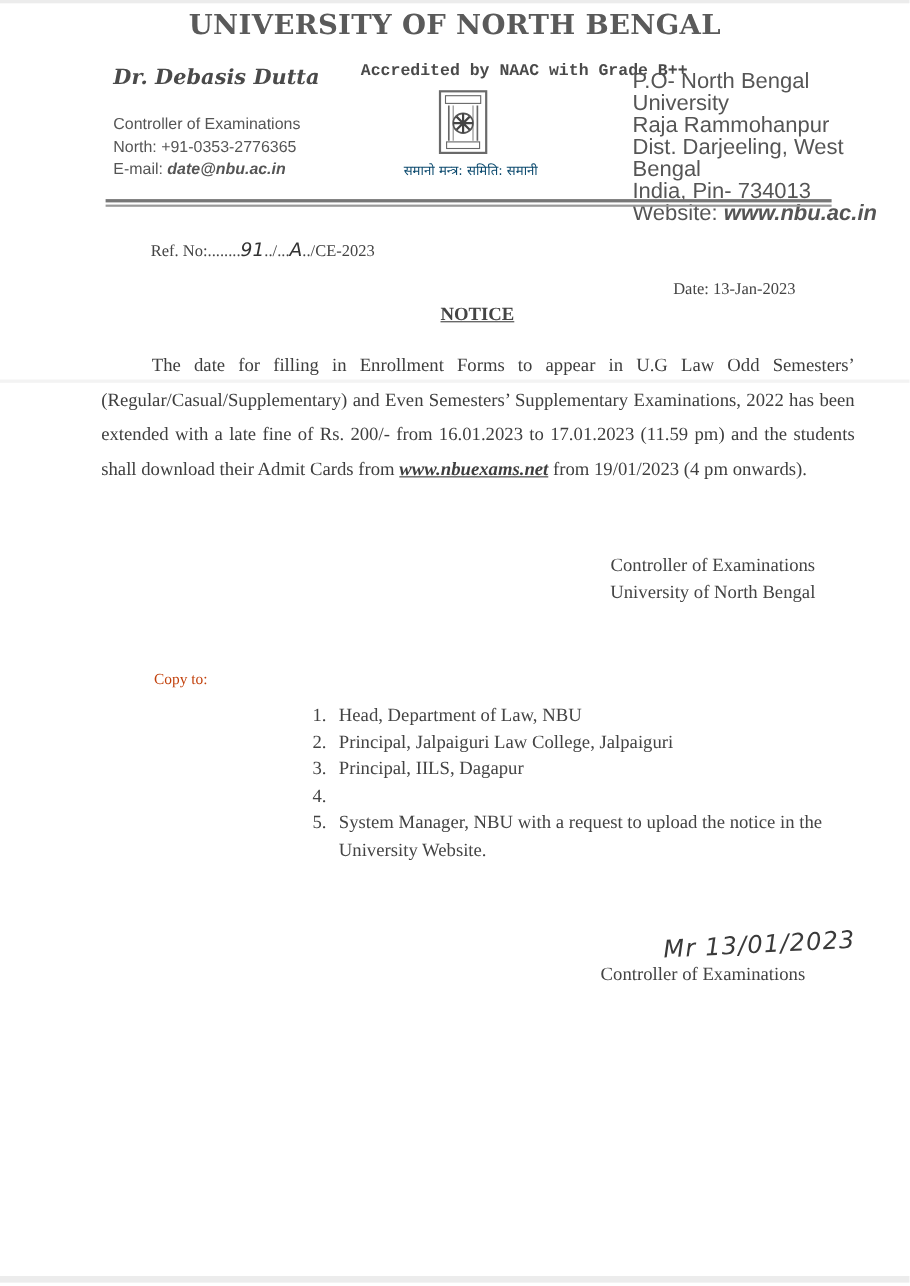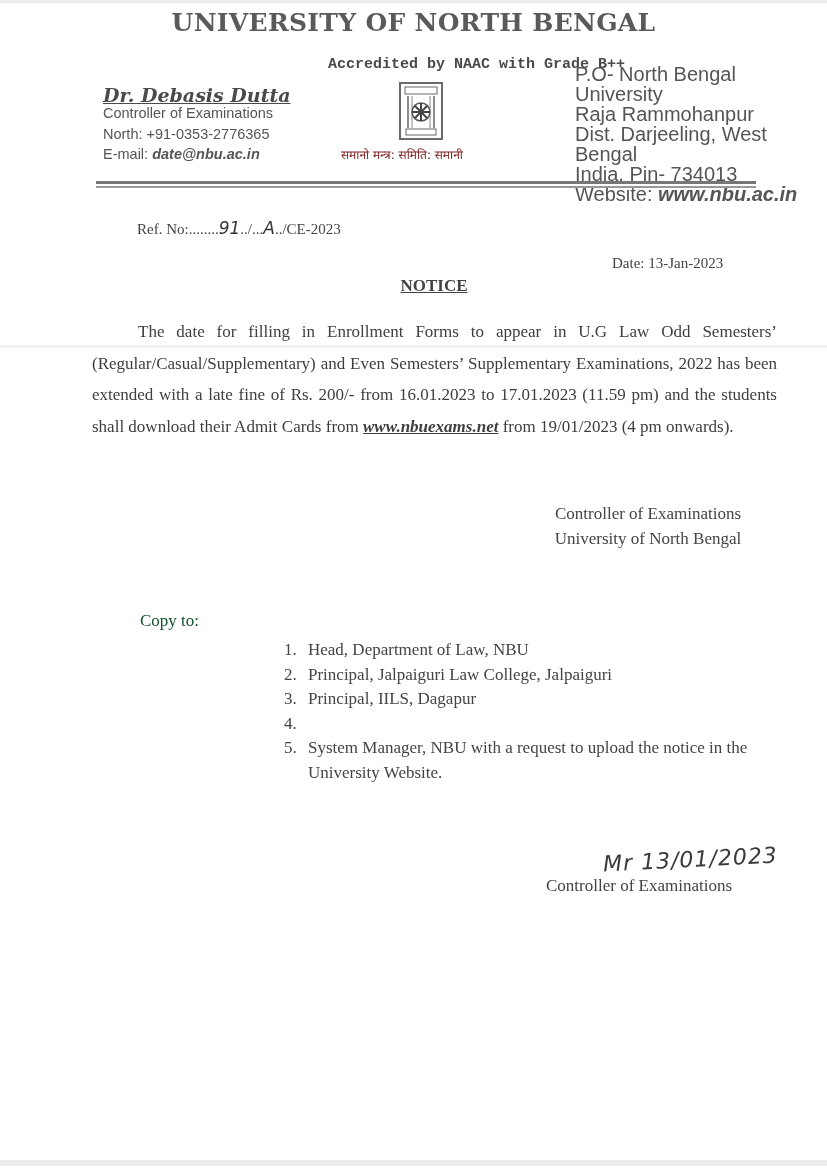--- a/index.html
+++ b/index.html
@@ -7,42 +7,42 @@
       width: 827px; height: 1169px; background: #ffffff; position: relative; overflow: hidden;
       color: #3a3a3a;
     }
     .abs { position: absolute; }
     .scanline { position: absolute; left: 0; width: 827px; height: 3px; background: #ececec; }
     .univ-title {
       left: 0; width: 827px; top: 8px; text-align: center;
       font-family: "DejaVu Serif", serif; font-weight: bold; font-size: 25px;
       color: #5a5a5a; letter-spacing: 0.3px;
     }
-    .lh-name { left: 103px; top: 84px; font-family: "DejaVu Serif", serif; font-style: italic; font-weight: bold; font-size: 19px; color: #4a4a4a; text-decoration: underline; }
+    .lh-name { left: 103px; top: 59px; font-family: "DejaVu Serif", serif; font-style: italic; font-weight: bold; font-size: 19px; color: #4a4a4a; }
     .lh-left { left: 103px; top: 103px; font-family: "Liberation Sans", sans-serif; font-size: 14.5px; line-height: 20.5px; color: #555; }
     .lh-right { left: 575px; top: 64px; font-family: "Liberation Sans", sans-serif; font-size: 20px; line-height: 20px; color: #555; }
     .bi { font-weight: bold; font-style: italic; }
     .accred { left: 312px; top: 56px; font-family: Liberation Mono, monospace; font-weight: bold; font-size: 15px; color: #4a4a4a; margin-left: 16px; }
     .logo {
       left: 399px; top: 82px; width: 44px; height: 58px; border: 2px solid #6a6a6a; box-sizing: border-box;
     }
-    .motto { left: 341px; top: 146px; font-family: "DejaVu Sans", sans-serif; font-size: 12px; color: #7f1d1d; }
+    .motto { left: 367px; top: 146px; font-family: "DejaVu Sans", sans-serif; font-size: 12px; color: #0c4a6e; }
     .rule1 { left: 96px; top: 181px; width: 660px; height: 3px; background: #777; }
     .rule2 { left: 96px; top: 186px; width: 660px; height: 2px; background: #999; }
     .ref { left: 137px; top: 218px; font-family: "Liberation Serif", serif; font-size: 15px; color: #444; }
     .hand { font-family: "DejaVu Sans", sans-serif; font-style: italic; font-size: 17px; color: #333; }
     .date { left: 612px; top: 215px; font-family: "Liberation Serif", serif; font-size: 15px; color: #444; margin-top: 40px; }
     .notice-title { left: 0; width: 868px; text-align: center; top: 276px; font-family: "Liberation Serif", serif; font-weight: bold; font-size: 17px; text-decoration: underline; color: #444; }
     .para {
       left: 92px; top: 316px; width: 685px; font-family: "Liberation Serif", serif; font-size: 17px; line-height: 31.5px;
       text-align: justify; color: #3e3e3e; text-indent: 46px;
     }
     .para a { color: #3e3e3e; font-weight: bold; font-style: italic; text-decoration: underline; }
     .sig1 { left: 548px; top: 502px; width: 200px; font-family: "Liberation Serif", serif; font-size: 17px; line-height: 24.5px; color: #444; text-align: center; }
-    .copyto { left: 140px; top: 611px; font-family: "Liberation Serif", serif; font-size: 17px; color: #14532d; }
+    .copyto { left: 140px; top: 611px; font-family: "Liberation Serif", serif; font-size: 14px; color: #c2410c; }
     .copylist { left: 284px; top: 638px; width: 490px; font-family: "Liberation Serif", serif; font-size: 17px; line-height: 24.5px; color: #444; margin: 0; padding: 0; list-style: none; }
     .copylist li { display: flex; }
     .copylist .num { width: 24px; flex: 0 0 24px; }
     .sig2-hand { left: 603px; top: 847px; font-family: "DejaVu Sans", sans-serif; font-style: italic; font-size: 22px; color: #3a3a3a; letter-spacing: 1px; transform: rotate(-3deg); }
     .sig2 { left: 546px; top: 876px; font-family: "Liberation Serif", serif; font-size: 17px; color: #444; }
   </style>
 </head>
 <body>
 
 <div class="scanline" style="top:0;"></div>

